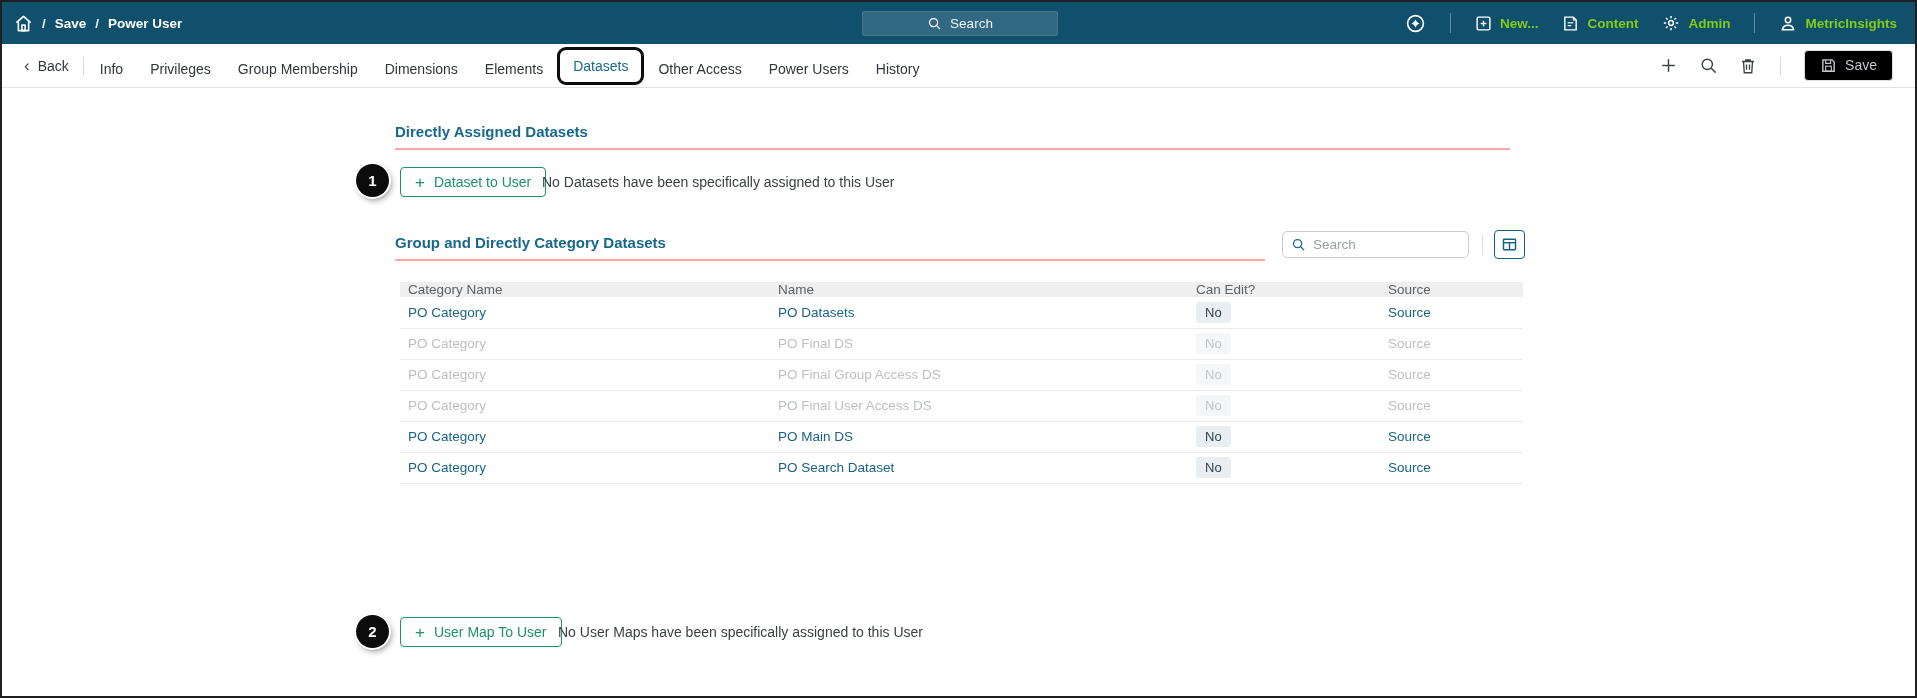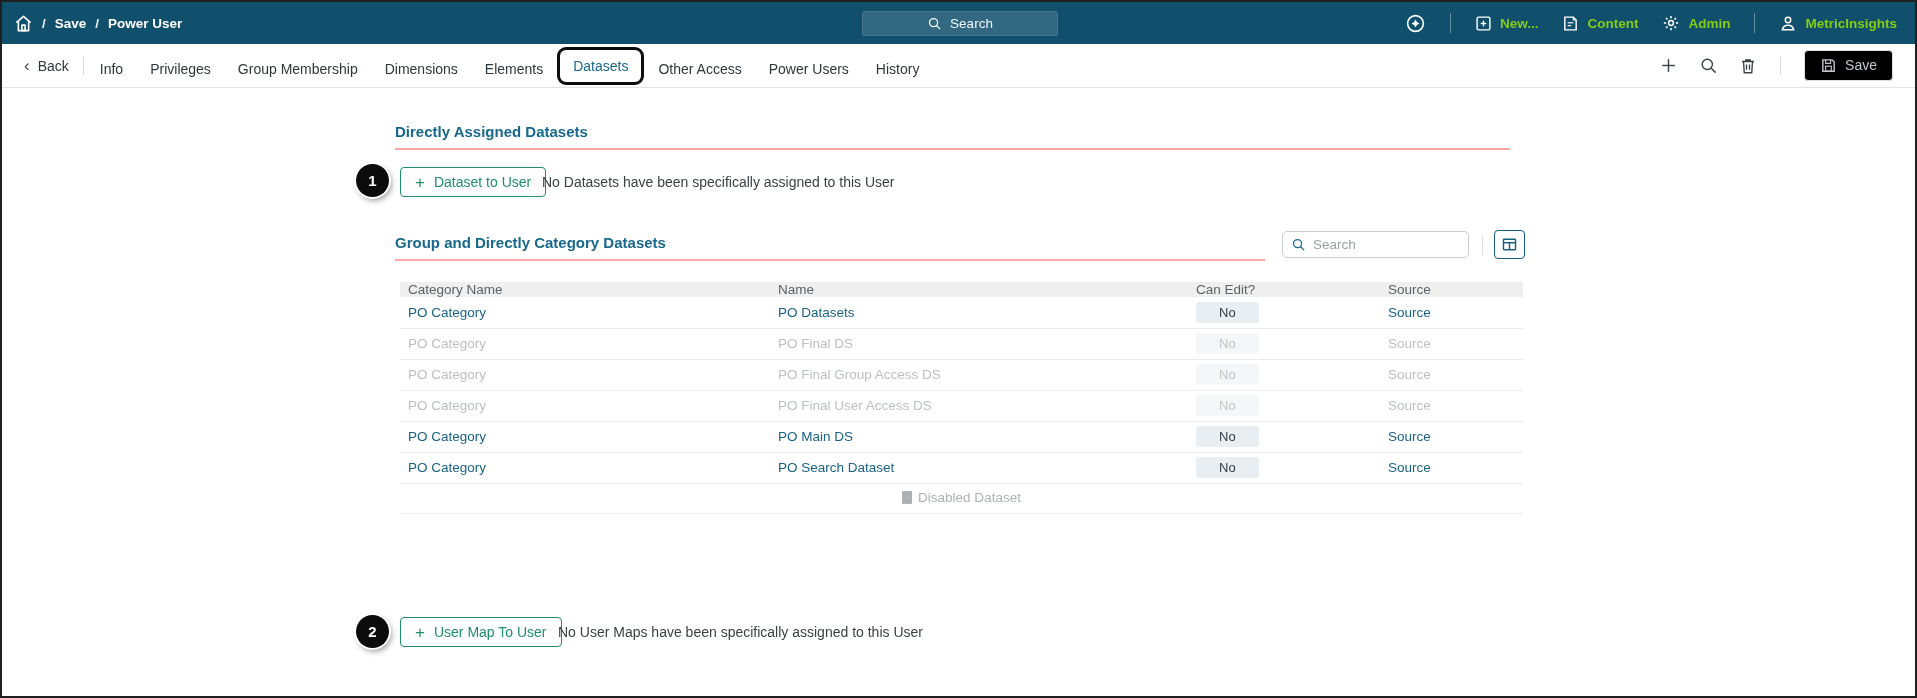--- a/index.html
+++ b/index.html
@@ -53,21 +53,21 @@
   .table-search input { border:none; outline:none; width:100%; font-size:13.5px; color:#444; font-family:"Liberation Sans", sans-serif; }
   .table-search input::placeholder { color:#9aa0a4; }
   .sec2-vdiv { position:absolute; left:1480px; top:147px; width:1px; height:20px; background:#dcdfe1; }
   .col-btn { position:absolute; left:1492px; top:142px; width:31px; height:29px; border:1.5px solid #15607c; border-radius:4px; display:flex; align-items:center; justify-content:center; color:#15607c; background:#fff; cursor:pointer; }
 
   .ds-table { position:absolute; left:398px; top:194px; width:1123px; border-collapse:collapse; table-layout:fixed; font-size:13.5px; }
   .ds-table th { background:#efefef; color:#5d6266; font-weight:normal; text-align:left; height:14px; padding:0 0 0 8px; }
   .ds-table td { height:31px; border-bottom:1px solid #ebebeb; padding:0 0 0 8px; }
   .ds-table a { color:#1a6385; text-decoration:none; cursor:pointer; }
   tr.disabled td, tr.disabled a { color:#bcbfc1; cursor:default; }
-  .badge-no { display:inline-block; background:#e9eef2; color:#33404a; border-radius:3px; padding:3px 23px; font-size:13px; }
+  .badge-no { display:inline-block; background:#e9eef2; color:#33404a; border-radius:3px; padding:3px 9px; font-size:13px; }
   tr.disabled .badge-no { background:#f5f6f7; color:#c2c5c7; }
 
   .legend { position:absolute; left:398px; top:393px; width:1123px; height:33px; border-bottom:1px solid #ebebeb; display:flex; align-items:center; justify-content:center; gap:6px; color:#aeb1b3; font-size:13.5px; }
   .legend .swatch { width:10px; height:13px; background:#aeb1b3; border-radius:1px; }
 
   svg { display:block; }
 </style>
 </head>
 <body>
 
@@ -281,24 +281,20 @@
         </tr>
         <tr>
           <td><a>PO Category</a></td>
           <td><a>PO Search Dataset</a></td>
           <td><span class="badge-no">No</span></td>
           <td><a>Source</a></td>
         </tr>
       </tbody>
     </table>
 
-    <div class="legend">
-      <span class="swatch"></span>
-      <span>Disabled Dataset</span>
-    </div>
 
 
     <div class="ann-badge" id="badge2">2</div>
     <button class="add-btn" id="addbtn2">
       <span class="plus">+</span>
       <span>User Map To User</span>
     </button>
     <div class="empty-text" id="empty2">No User Maps have been specifically assigned to this User</div>
 
   </div>

